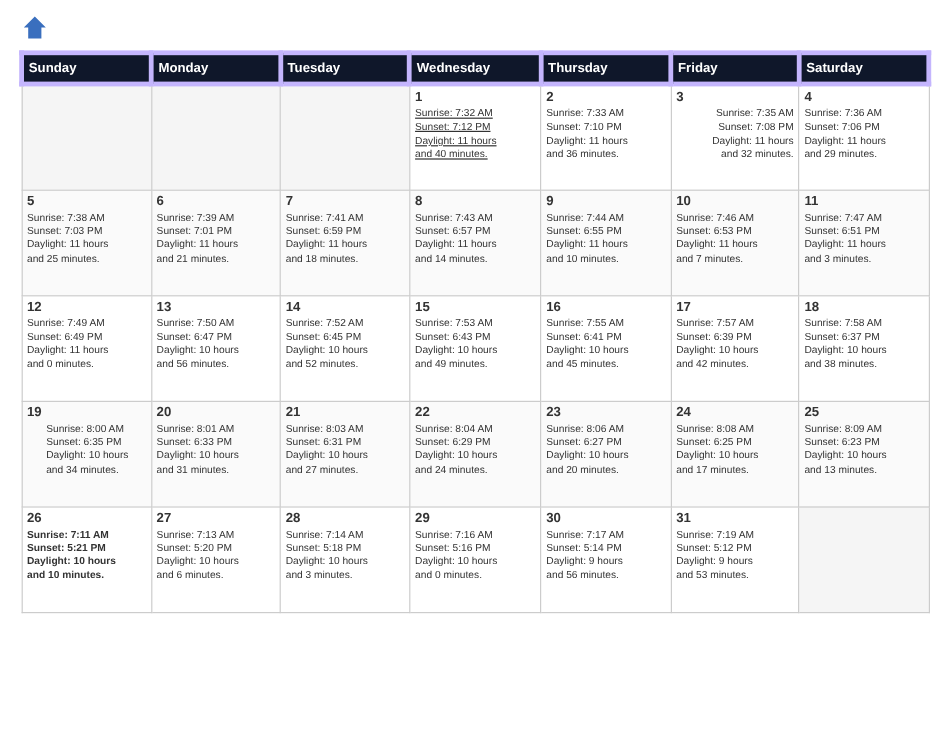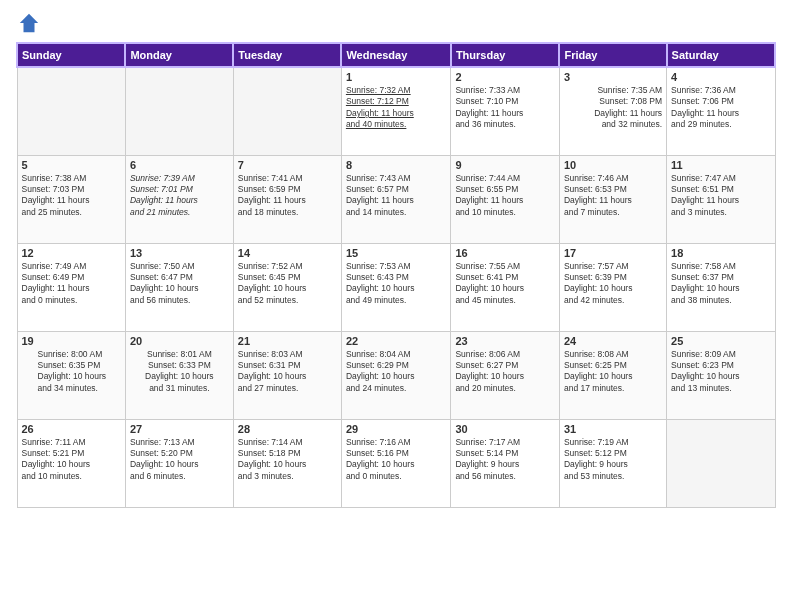--- a/index.html
+++ b/index.html
@@ -47,26 +47,26 @@
     .location {
       font-size: 14px;
       color: #555;
     }
     .calendar {
       width: 100%;
       border-collapse: collapse;
       border: 1px solid #ccc;
     }
     .calendar th {
-      background: #4c1d95;
+      background: #0f172a;
       color: #fff;
       font-size: 11px;
       padding: 5px 4px;
       text-align: left;
-      border: 2px solid #c4b5fd;
+      border: 4px solid #c4b5fd;
       font-weight: bold;
     }
     .calendar td {
       border: 1px solid #ccc;
       vertical-align: top;
       padding: 3px 4px;
       width: 113px;
       height: 88px;
       font-size: 9px;
       color: #333;
@@ -163,21 +163,21 @@
         <tr>
           <td>
             <span class="day-num">5</span>
             <div class="day-info" style="white-space: pre-line;">Sunrise: 7:38 AM
 Sunset: 7:03 PM
 Daylight: 11 hours
 and 25 minutes.</div>
           </td>
           <td>
             <span class="day-num">6</span>
-            <div class="day-info" style="white-space: pre-line; font-style: italic;">Sunrise: 7:39 AM
+            <div class="day-info" style="white-space: pre-line;">Sunrise: 7:39 AM
 Sunset: 7:01 PM
 Daylight: 11 hours
 and 21 minutes.</div>
           </td>
           <td>
             <span class="day-num">7</span>
             <div class="day-info" style="white-space: pre-line;">Sunrise: 7:41 AM
 Sunset: 6:59 PM
 Daylight: 11 hours
 and 18 minutes.</div>
@@ -265,21 +265,21 @@
         <tr>
           <td>
             <span class="day-num">19</span>
             <div class="day-info" style="white-space: pre-line; margin-left: 16px;">Sunrise: 8:00 AM
 Sunset: 6:35 PM
 Daylight: 10 hours
 and 34 minutes.</div>
           </td>
           <td>
             <span class="day-num">20</span>
-            <div class="day-info" style="white-space: pre-line; text-align: center;">Sunrise: 8:01 AM
+            <div class="day-info" style="white-space: pre-line;">Sunrise: 8:01 AM
 Sunset: 6:33 PM
 Daylight: 10 hours
 and 31 minutes.</div>
           </td>
           <td>
             <span class="day-num">21</span>
             <div class="day-info" style="white-space: pre-line;">Sunrise: 8:03 AM
 Sunset: 6:31 PM
 Daylight: 10 hours
 and 27 minutes.</div>
@@ -309,21 +309,21 @@
             <span class="day-num">25</span>
             <div class="day-info" style="white-space: pre-line;">Sunrise: 8:09 AM
 Sunset: 6:23 PM
 Daylight: 10 hours
 and 13 minutes.</div>
           </td>
         </tr>
         <tr>
           <td>
             <span class="day-num">26</span>
-            <div class="day-info" style="white-space: pre-line;">Sunrise: 7:11 AM
+            <div class="day-info" style="white-space: pre-line; font-weight: bold;">Sunrise: 7:11 AM
 Sunset: 5:21 PM
 Daylight: 10 hours
 and 10 minutes.</div>
           </td>
           <td>
             <span class="day-num">27</span>
             <div class="day-info" style="white-space: pre-line;">Sunrise: 7:13 AM
 Sunset: 5:20 PM
 Daylight: 10 hours
 and 6 minutes.</div>

